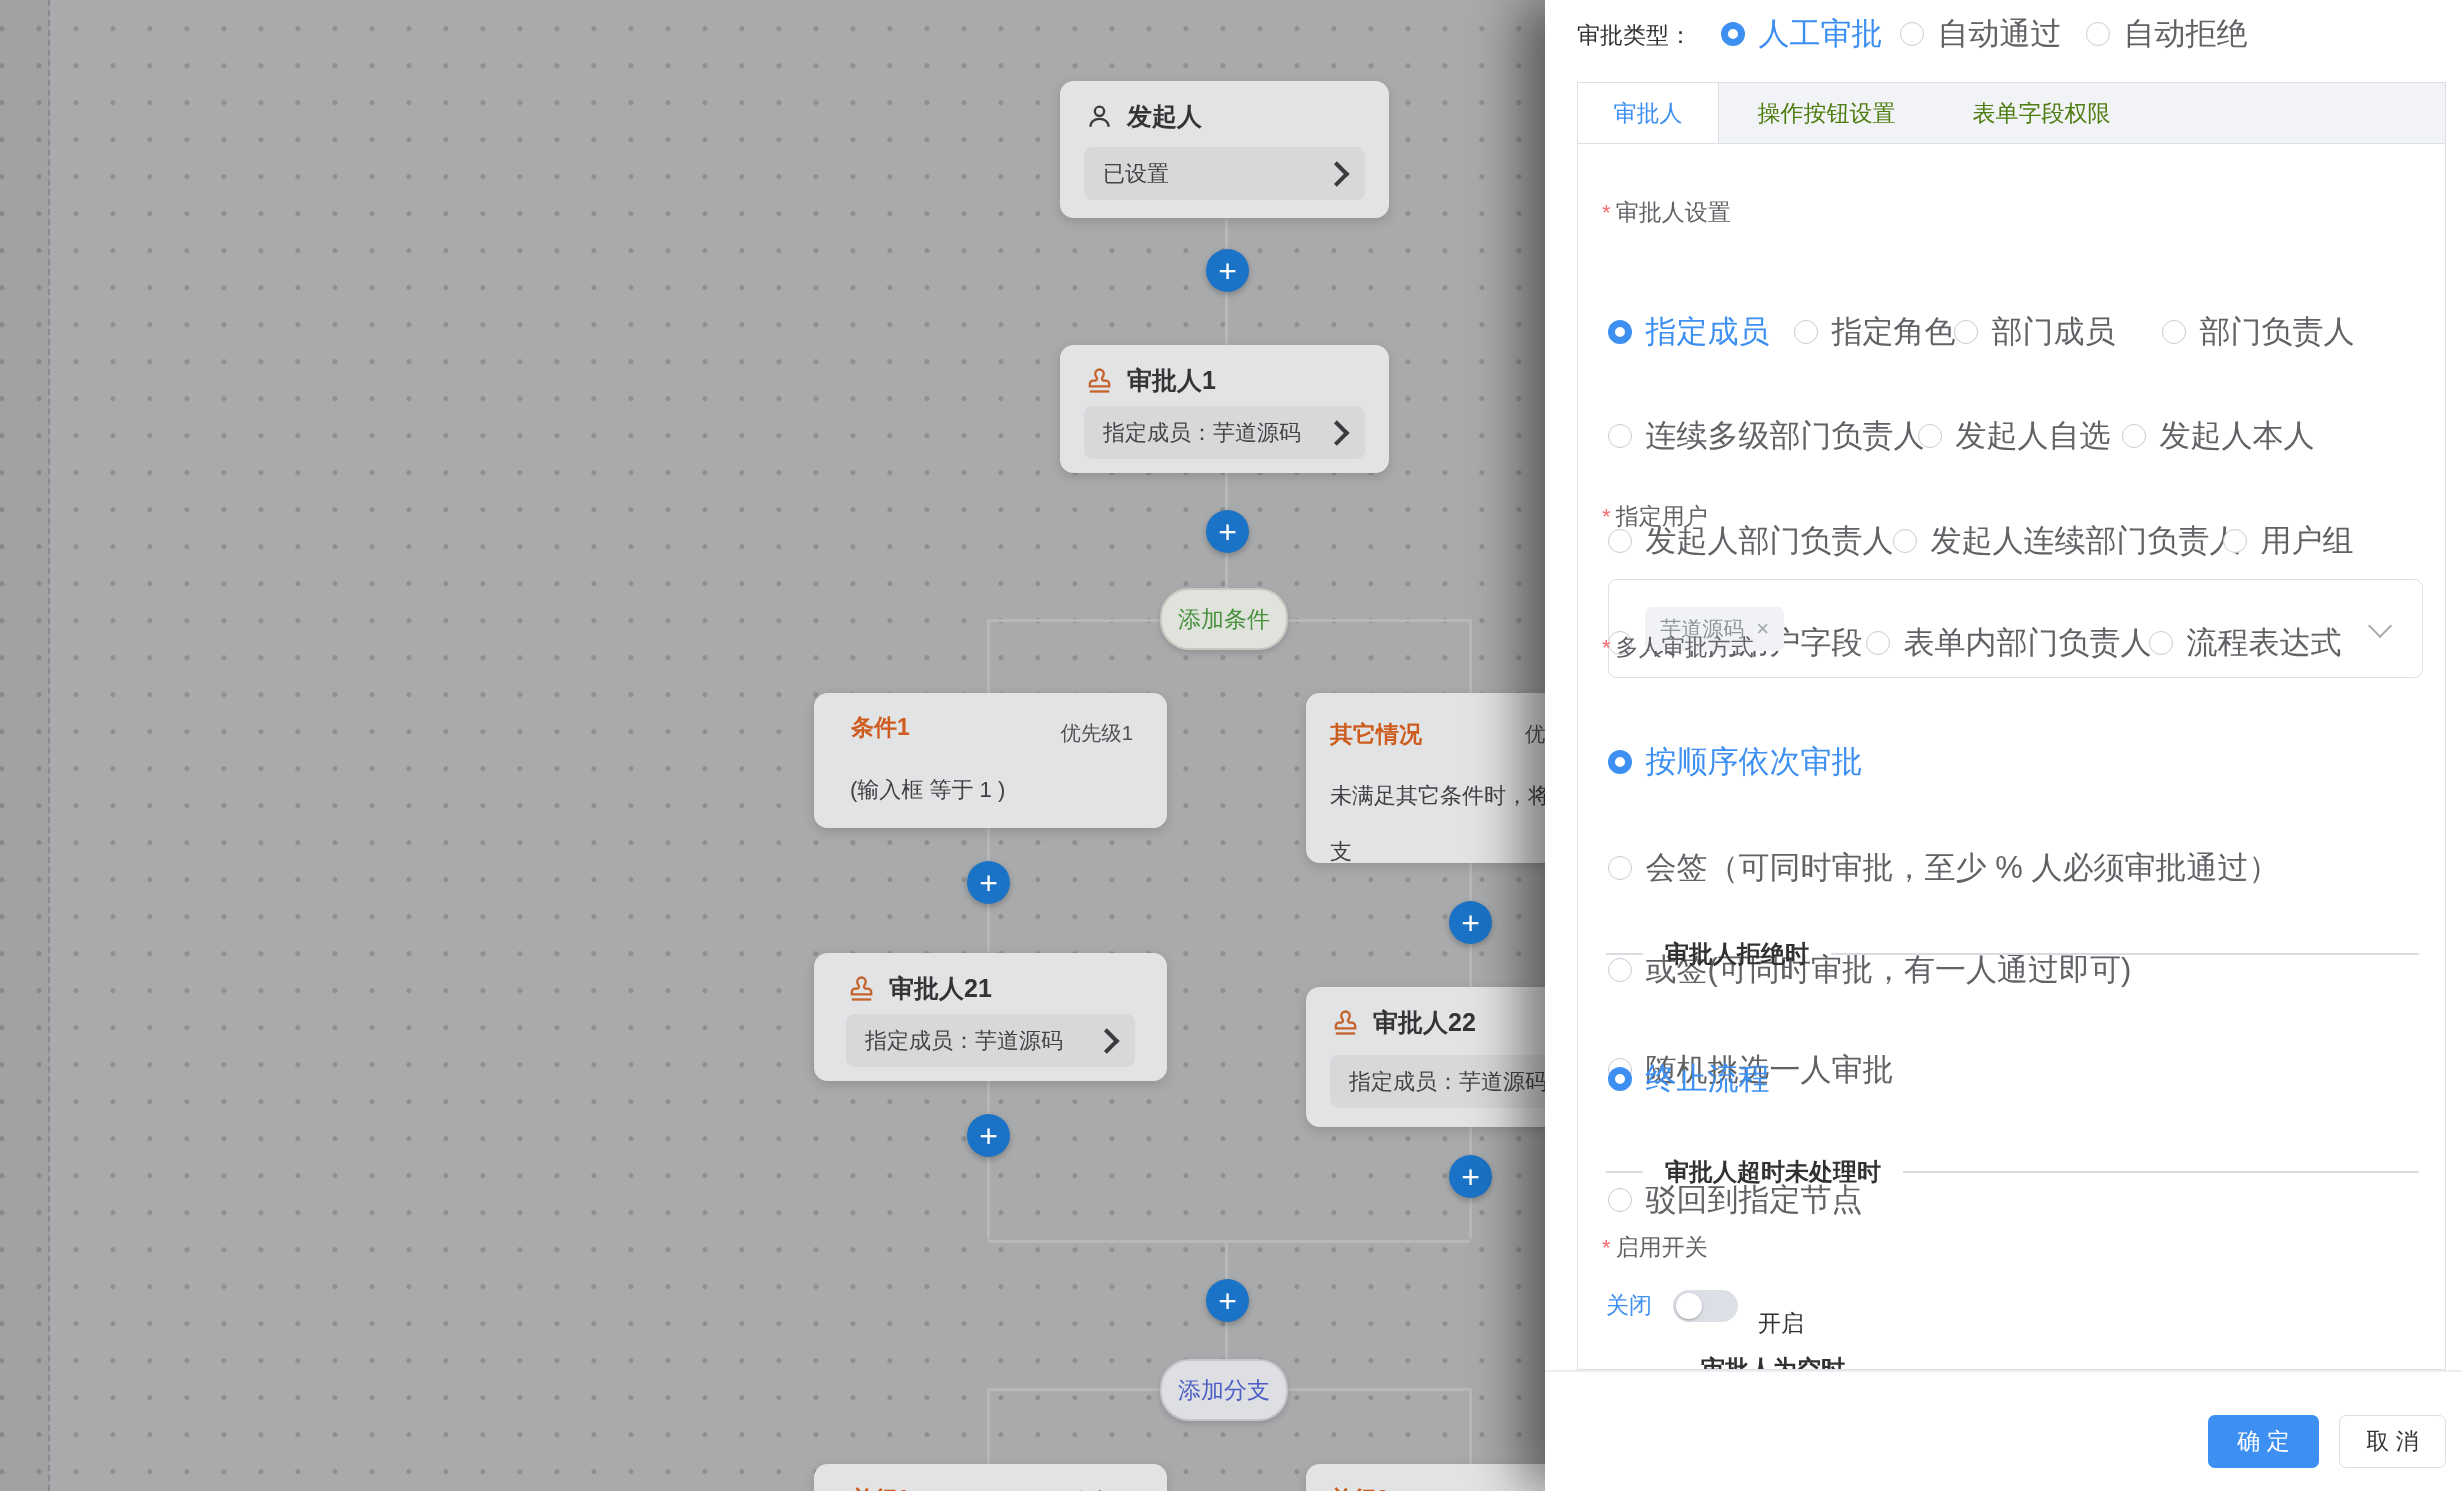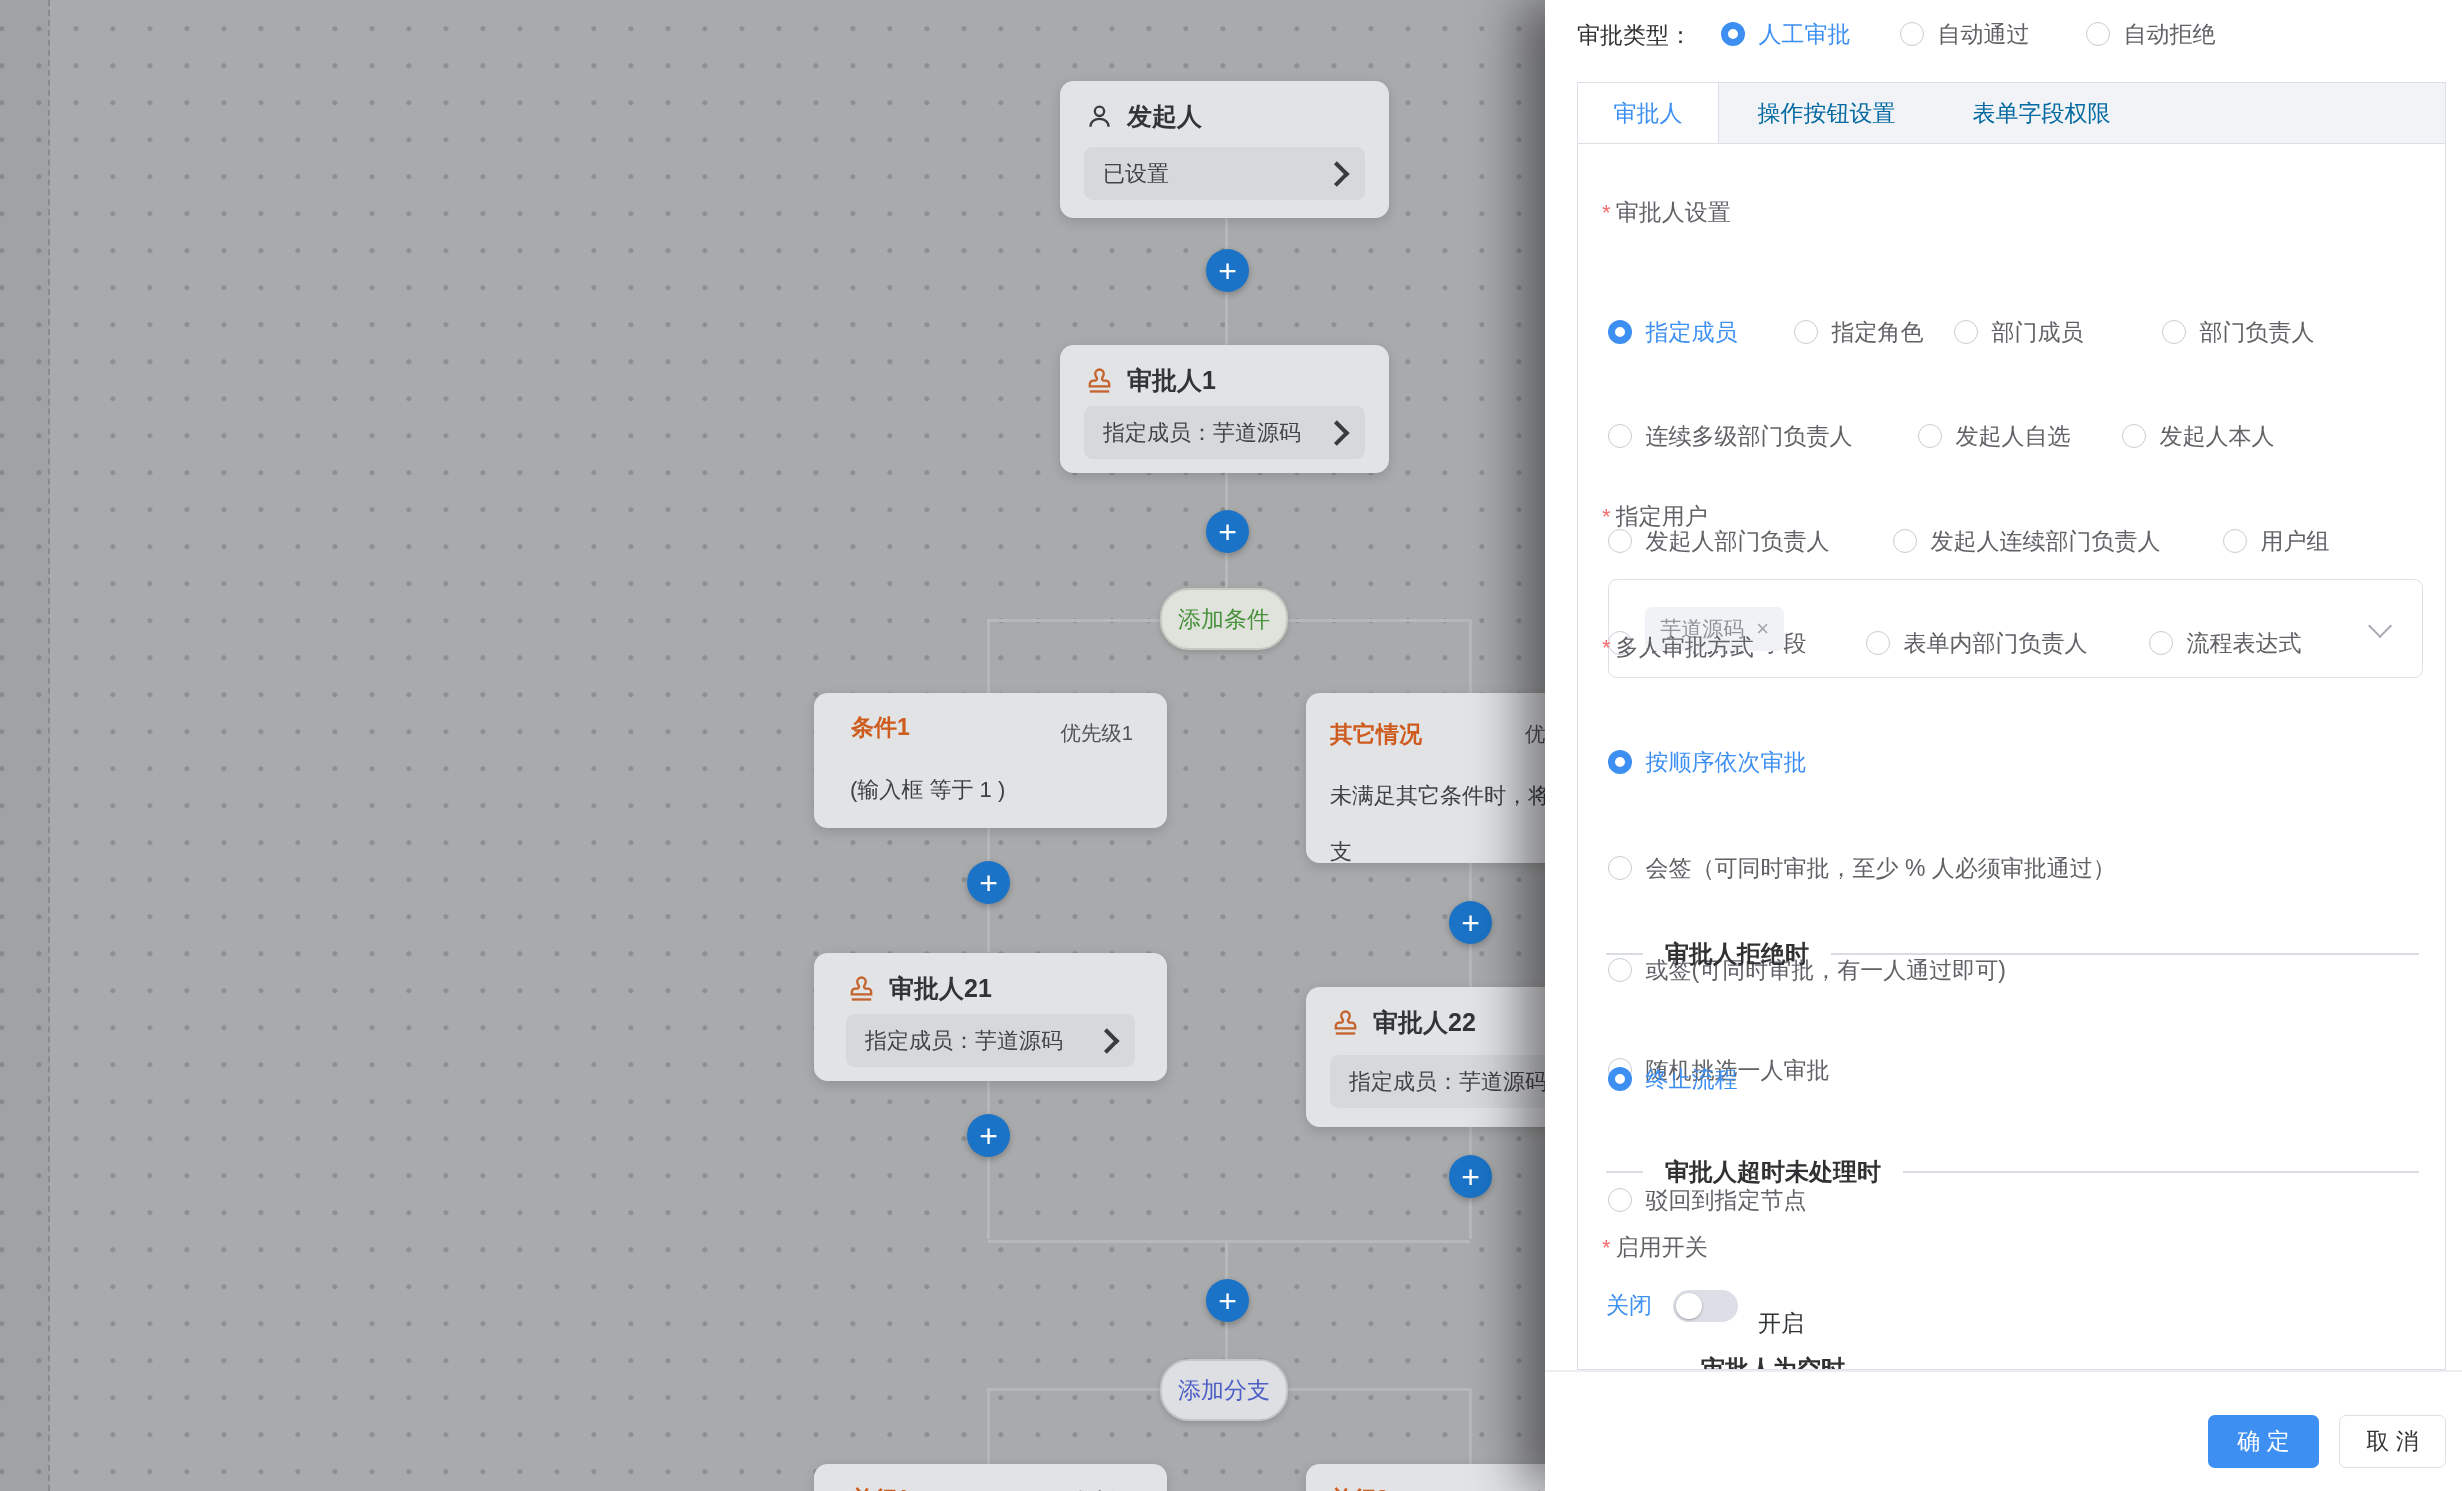--- a/index.html
+++ b/index.html
@@ -36,27 +36,27 @@
   
   .drawer{position:absolute;left:1545px;top:0;width:918px;height:1491px;background:#ffffff;z-index:10;
           box-shadow:-24px 0 48px rgba(0,0,0,.45);}
   .d-abs{position:absolute;}
   .dlabel{font-size:23px;color:#606266;white-space:nowrap;}
   .req{color:#f56c6c;margin-right:5.1px;font-size:22px;}
   .radio{display:inline-block;width:24px;height:24px;border-radius:50%;border:1.7px solid #c9ccd2;
          background:#fff;box-sizing:border-box;vertical-align:middle;flex:none;}
   .radio.sel{border:7.7px solid #3d8ff2;}
   .ritem{position:absolute;display:flex;align-items:center;gap:13.6px;height:34px;transform:translateY(-17px);}
-  .rlabel{font-size:23px;color:#606266;white-space:nowrap;}
+  .rlabel{font-size:31px;color:#606266;white-space:nowrap;}
   .ritem.sel .rlabel{color:#3d8ff2;}
   .tabs-card{position:absolute;left:32px;top:82px;width:869px;height:1288px;border:1.7px solid #dcdfe6;
              box-sizing:border-box;overflow:hidden;}
   .tabbar{position:absolute;left:0;top:0;right:0;height:61px;background:#f1f3f6;border-bottom:1.7px solid #dcdfe6;
           display:flex;box-sizing:border-box;}
-  .tab{display:flex;align-items:center;justify-content:center;font-size:23px;color:#0369a1;box-sizing:border-box;}
+  .tab{display:flex;align-items:center;justify-content:center;font-size:23px;color:#4d7c0f;box-sizing:border-box;}
   .tab.active{background:#fff;color:#3d8ff2;border-right:1.7px solid #dcdfe6;}
   .divider{position:absolute;display:flex;align-items:center;gap:22px;}
   .divider .ds{width:37px;height:1.7px;background:#d9dce0;flex:none;}
   .divider .dt{font-size:24px;font-weight:bold;color:#303133;white-space:nowrap;}
   .divider .dl{flex:1;height:1.7px;background:#d9dce0;}
   .select{position:absolute;border:1.7px solid #dcdfe6;border-radius:8.5px;box-sizing:border-box;
           display:flex;align-items:center;padding:0 36px;}
   .tag{background:#f0f2f5;border-radius:6.8px;height:44px;display:flex;align-items:center;gap:12px;
        padding:0 15.3px;font-size:21px;color:#8f9398;}
   .tag .x{color:#a0a3a8;font-size:22px;}

